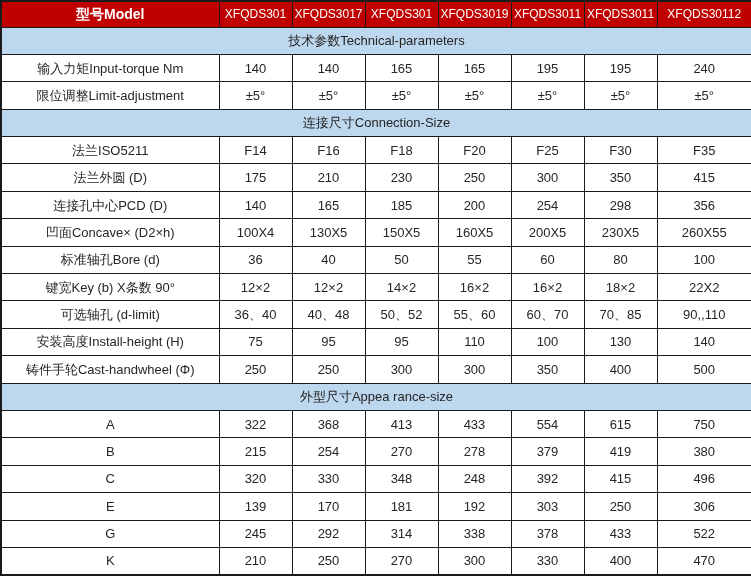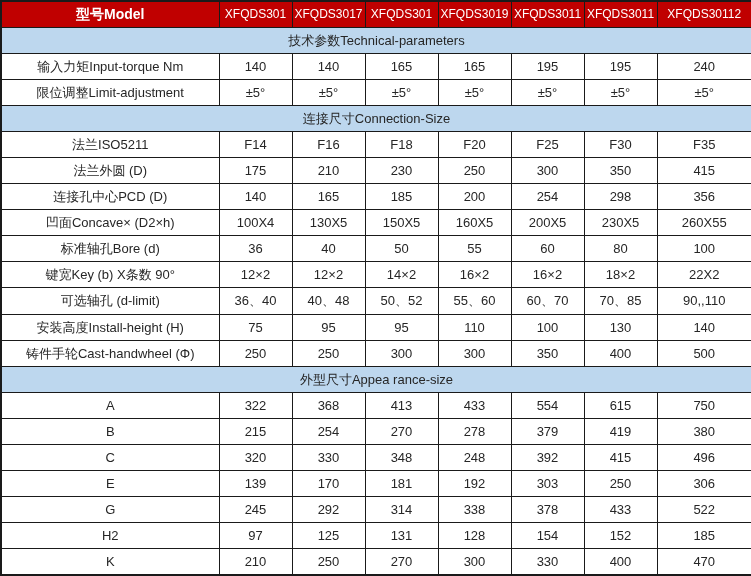--- a/index.html
+++ b/index.html
@@ -236,30 +236,20 @@
         <td>G</td>
         <td>245</td>
         <td>292</td>
         <td>314</td>
         <td>338</td>
         <td>378</td>
         <td>433</td>
         <td>522</td>
       </tr>
       <tr>
-        <td>H2</td>
-        <td>97</td>
-        <td>125</td>
-        <td>131</td>
-        <td>128</td>
-        <td>154</td>
-        <td>152</td>
-        <td>185</td>
-      </tr>
-      <tr>
         <td>K</td>
         <td>210</td>
         <td>250</td>
         <td>270</td>
         <td>300</td>
         <td>330</td>
         <td>400</td>
         <td>470</td>
       </tr>
     </tbody>

